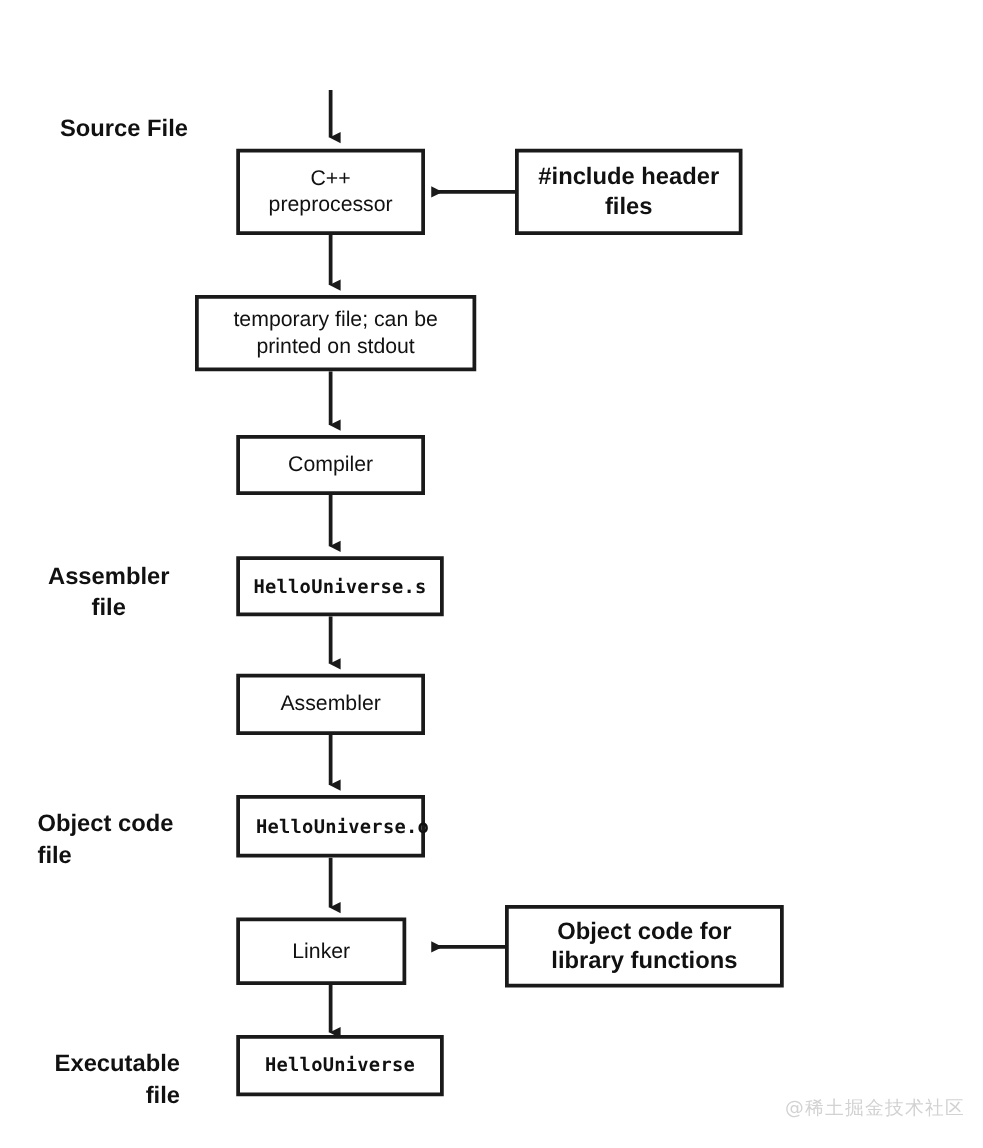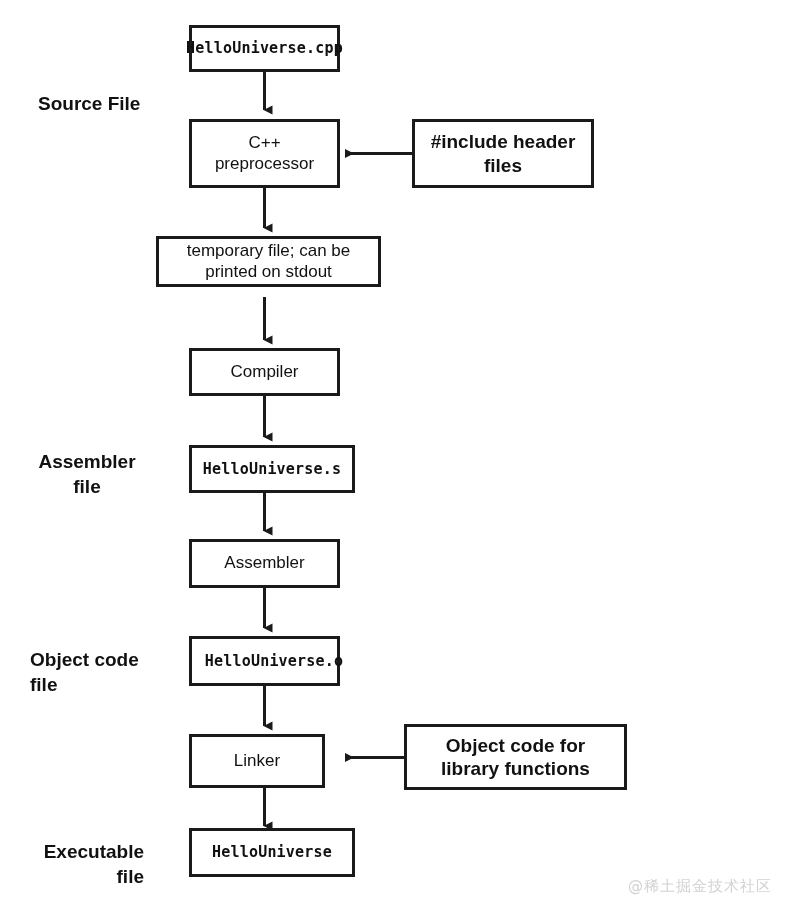--- a/index.html
+++ b/index.html
@@ -95,40 +95,39 @@
     <line x1="264.5" y1="396" x2="264.5" y2="437" stroke="#1a1a1a" stroke-width="3" marker-end="url(#arrowdown)"></line>
     <line x1="264.5" y1="493" x2="264.5" y2="531" stroke="#1a1a1a" stroke-width="3" marker-end="url(#arrowdown)"></line>
     <line x1="264.5" y1="588" x2="264.5" y2="628" stroke="#1a1a1a" stroke-width="3" marker-end="url(#arrowdown)"></line>
     <line x1="264.5" y1="686" x2="264.5" y2="726" stroke="#1a1a1a" stroke-width="3" marker-end="url(#arrowdown)"></line>
     <line x1="264.5" y1="788" x2="264.5" y2="826" stroke="#1a1a1a" stroke-width="3" marker-end="url(#arrowdown)"></line>
 
     <line x1="412" y1="153.5" x2="346" y2="153.5" stroke="#1a1a1a" stroke-width="3" marker-end="url(#arrowleft)"></line>
     <line x1="404" y1="757.5" x2="346" y2="757.5" stroke="#1a1a1a" stroke-width="3" marker-end="url(#arrowleft)"></line>
   </svg>
 
-  <div class="stage-label" style="left:38px; top:92px;">Source File</div>
+  <div class="stage-label" style="left:48px; top:92px;">Source File</div>
 
   <div class="stage-label" style="left:38px; top:450px; text-align:center; width:98px;">Assembler
 file</div>
 
   <div class="stage-label" style="left:30px; top:648px; width:116px;">Object code
 file</div>
 
   <div class="stage-label" style="left:32px; top:840px; text-align:right; width:112px;">Executable
 file</div>
 
-  <div class="node mono" style="left:189px; top:25px; width:151px; height:47px;">HelloUniverse.cpp</div>
 
   <div class="node plain" style="left:189px; top:119px; width:151px; height:69px; white-space:pre-line;">C++
 preprocessor</div>
 
   <div class="node strong" style="left:412px; top:119px; width:182px; height:69px; white-space:pre-line;">#include header
 files</div>
 
-  <div class="node plain" style="left:156px; top:236px; width:225px; height:51px; white-space:pre-line;">temporary file; can be
+  <div class="node plain" style="left:156px; top:236px; width:225px; height:61px; white-space:pre-line;">temporary file; can be
 printed on stdout</div>
 
   <div class="node plain" style="left:189px; top:348px; width:151px; height:48px;">Compiler</div>
 
   <div class="node mono" style="left:189px; top:445px; width:166px; height:48px;">HelloUniverse.s</div>
 
   <div class="node plain" style="left:189px; top:539px; width:151px; height:49px;">Assembler</div>
 
   <div class="node mono" style="left:189px; top:636px; width:151px; height:50px;padding-left:19px;">HelloUniverse.o</div>
 

